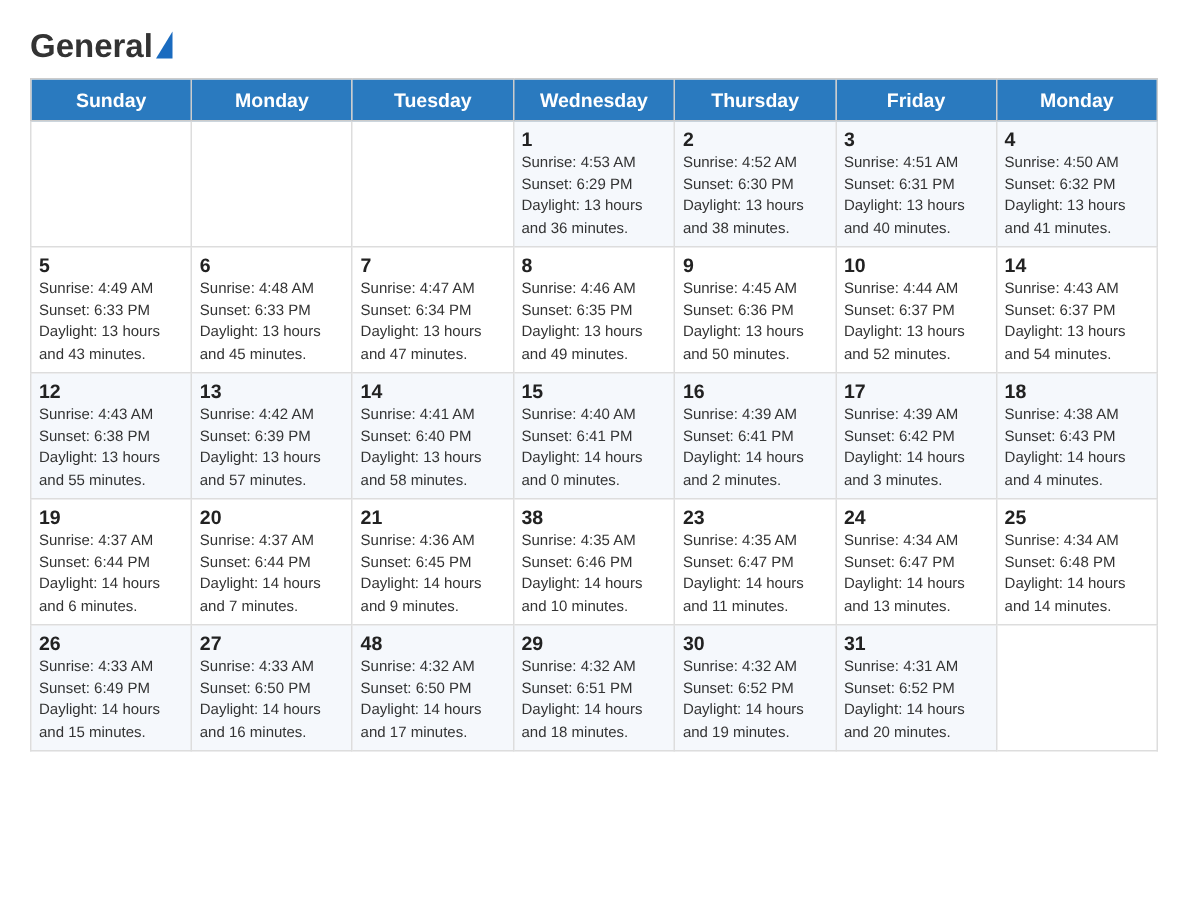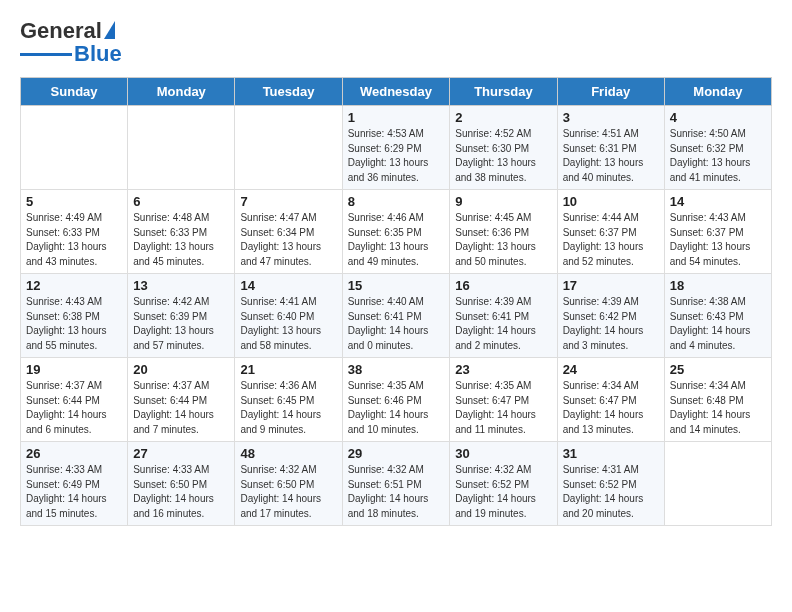--- a/index.html
+++ b/index.html
@@ -12,21 +12,21 @@
     }
     .header {
       display: flex;
       justify-content: space-between;
       align-items: flex-start;
       margin-bottom: 10px;
     }
     .logo {
       display: flex;
       flex-direction: column;
-      align-items: flex-start;
+      align-items: flex-end;
     }
     .title-block {
       text-align: right;
     }
     .month-title {
       font-size: 36px;
       font-weight: bold;
       color: #222;
     }
     .location {
@@ -79,24 +79,20 @@
     }
   </style>
 </head>
 <body>
 
 <div class="header">
   <div class="logo">
   <div style="display:flex;align-items:center;line-height:1;">
     <span style="font-size:22px;font-weight:bold;color:#333;">General</span>
     <span style="display:inline-block;width:0;height:0;border-left:11px solid transparent;border-right:0px solid transparent;border-bottom:18px solid #1a6bbf;margin-left:2px;margin-bottom:2px;"></span>
-  </div>
-  <div style="display:flex;align-items:center;margin-top:-1px;">
-    <span style="display:inline-block;width:52px;height:3px;background:#1a6bbf;margin-right:0;"></span>
-    <span style="font-size:22px;font-weight:bold;color:#1a6bbf;margin-left:2px;">Blue</span>
   </div>
 </div>
   <div class="title-block">
     <div class="month-title"></div>
     <div class="location"></div>
   </div>
 </div>
 
 <table>
   <thead>

